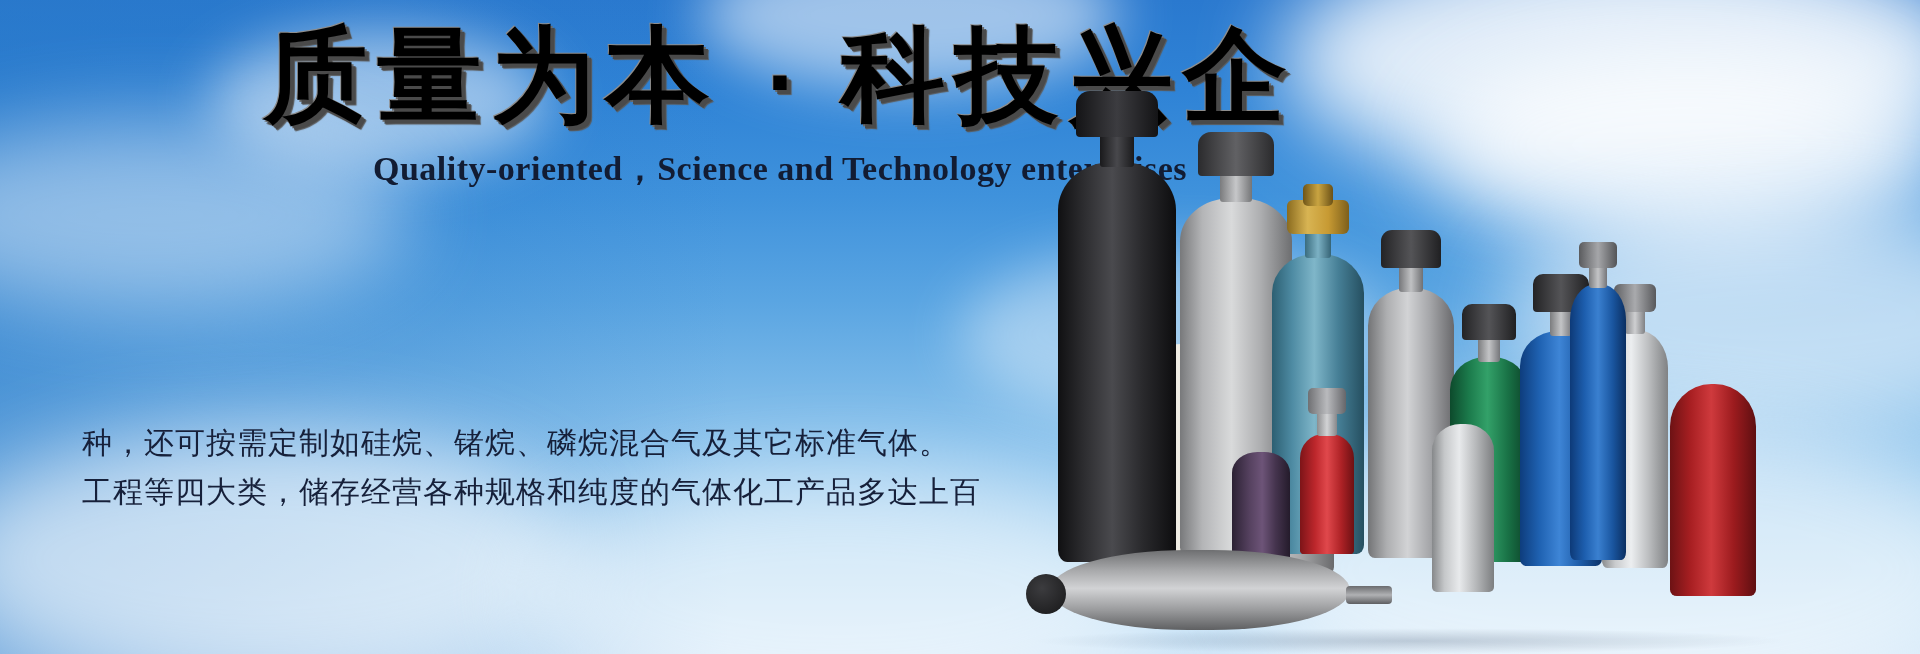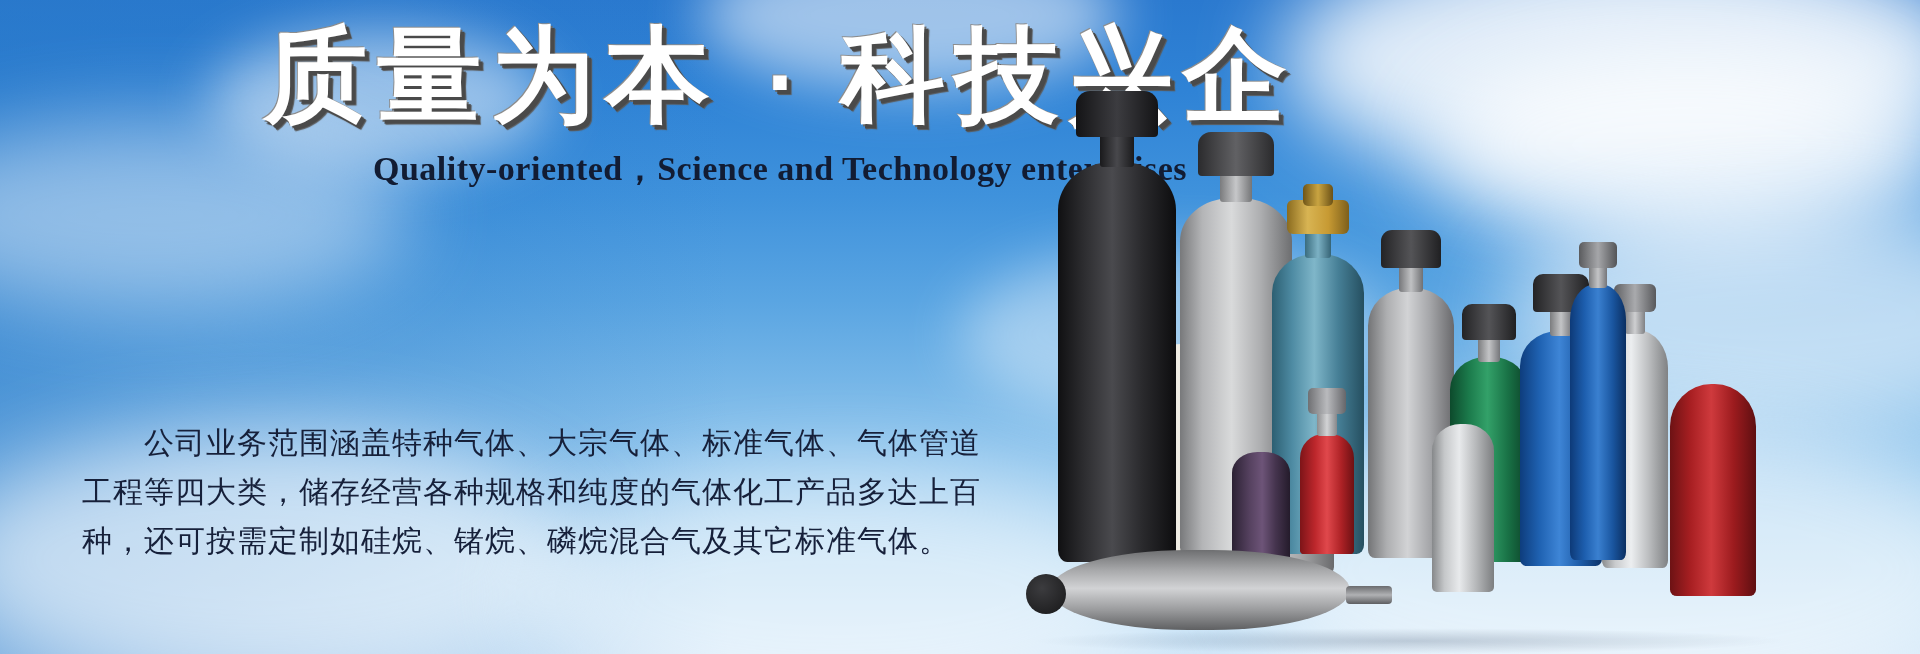--- a/index.html
+++ b/index.html
@@ -36,21 +36,21 @@
   .cloud.vsoft{filter:blur(42px);}
 
   
   .headline{
     position:absolute;left:0;top:16px;width:1560px;text-align:center;
     font-family:"DejaVu Sans",sans-serif;
     font-weight:bold;
     font-size:104px;
     line-height:118px;
     letter-spacing:10px;
-    color:#ffffff;
+    color:#000000;
     text-shadow:
        4px 4px 0 #4a4a4a,
        5px 5px 1px #5a5a5a,
        2px 2px 0 #6b6b6b,
       -1px -1px 0 #8d8d8d;
     white-space:nowrap;
   }
   .headline .dot{font-size:76px;vertical-align:middle;letter-spacing:0;}
 
   .subhead{
@@ -141,23 +141,22 @@
   <div class="headline">
     <span>质量为本</span>
     <span class="dot">·</span>
     <span>科技兴企</span>
   </div>
 
   <div class="subhead">Quality-oriented，Science and Technology enterprises</div>
 
 
   <div class="para">
-    <span class="ln first">公司业务范围涵盖特种气体、大宗气体、标准气体、气体管道</span>
+    <span class="ln">种，还可按需定制如硅烷、锗烷、磷烷混合气及其它标准气体。</span>
     <span class="ln">工程等四大类，储存经营各种规格和纯度的气体化工产品多达上百</span>
-    <span class="ln">种，还可按需定制如硅烷、锗烷、磷烷混合气及其它标准气体。</span>
   </div>
 
   <div class="cyl-group">
 
     <div class="cyl" style="left:-20px;bottom:60px;width:108px;height:270px;">
       <div class="body-shape" style="height:250px;background:linear-gradient(to right,#8d8b86 0%,#d6d3c8 22%,#f2efe6 45%,#dedbd0 70%,#9b988f 100%);border-radius:48% 48% 8% 8% / 18% 18% 3% 3%;"></div>
     </div>
 
     <div class="cyl" style="left:60px;bottom:78px;width:124px;height:330px;">
       <div class="body-shape" style="height:300px;background:linear-gradient(to right,#6f6f71 0%,#a9a9ab 20%,#cfcfd1 44%,#a9a9ab 72%,#696a6c 100%);border-radius:48% 48% 8% 8% / 16% 16% 3% 3%;"></div>

